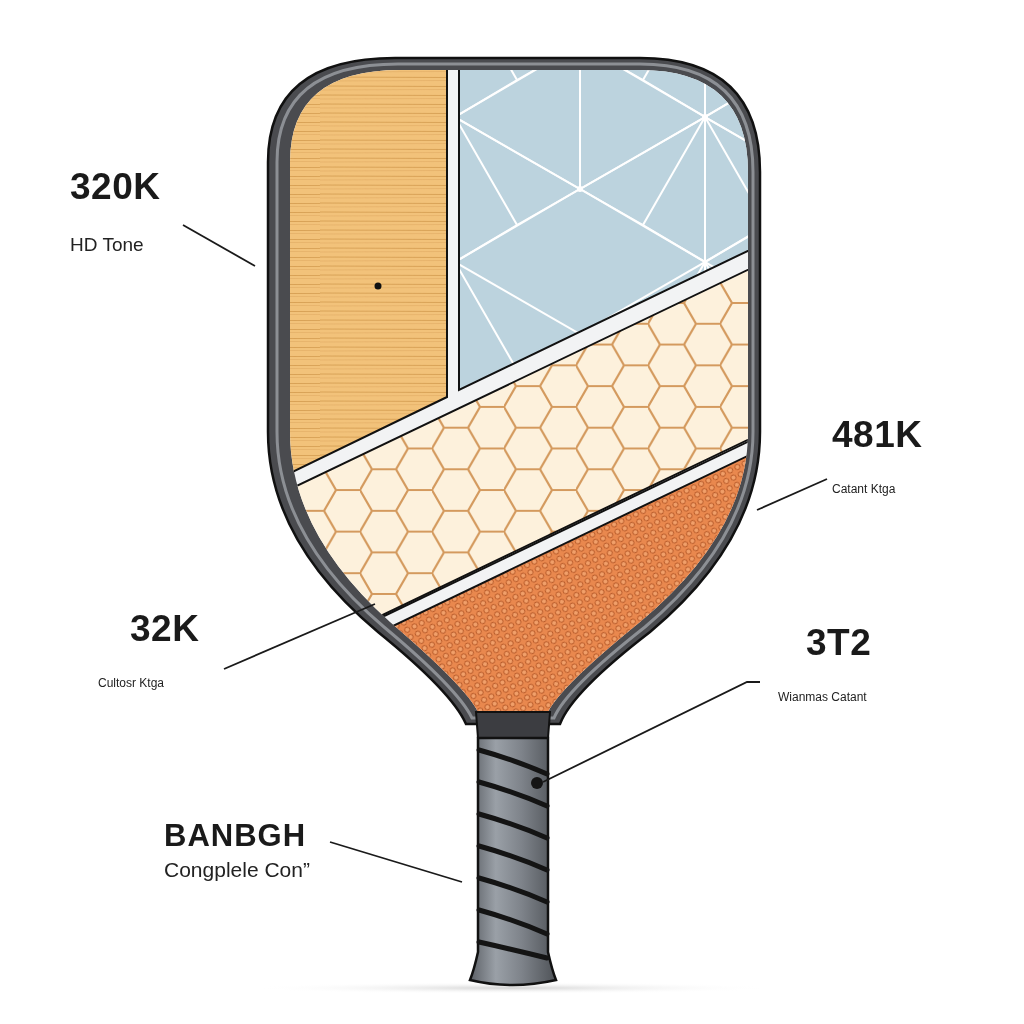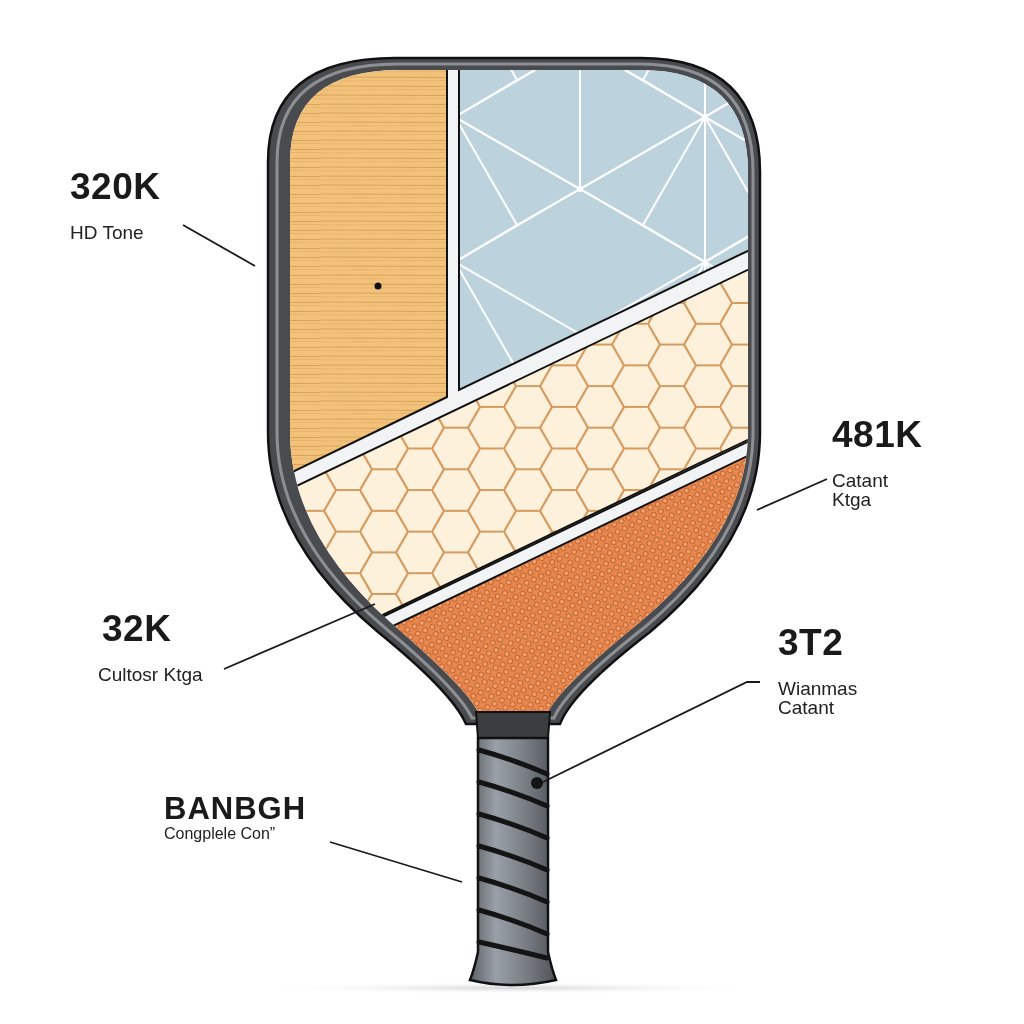--- a/index.html
+++ b/index.html
@@ -1,24 +1,24 @@
 <!DOCTYPE html>
 <html><head>
   <meta charset="utf-8">
   <style>
     html, body { margin: 0; padding: 0; background: #ffffff; }
     body { width: 1024px; height: 1024px; position: relative; overflow: hidden;
            font-family: "Liberation Sans", "DejaVu Sans", sans-serif; }
     #stage { position: absolute; left: 0; top: 12px; width: 875px; height: 1024px; }
     .callout { position: absolute; color: #1a1a1a; }
     .callout .value { font-weight: 700; font-size: 37px; letter-spacing: 0.5px; line-height: 1; display: block; }
-    .callout .label { font-size: 19px; line-height: 1; display: block; margin-top: 18px; color: #222; }
-    .callout.small-label .label { font-size: 19px; }
-    .callout.brand .value { font-size: 31px; letter-spacing: 1px; }
-    .callout.brand .label { font-size: 16px; margin-top: 2px; }
+    .callout .label { font-size: 19px; line-height: 1; display: block; margin-top: 30px; color: #222; }
+    .callout.small-label .label { font-size: 12px; }
+    .callout.brand .value { font-size: 31px; letter-spacing: 1px; margin-top: 27px; }
+    .callout.brand .label { font-size: 21px; margin-top: 8px; }
   </style>
 </head>
 <body>
 
 <div id="stage">
   <svg width="1024" height="1024" viewBox="0 0 1024 1024" xmlns="http://www.w3.org/2000/svg">
     <defs>
 
       <clipPath id="faceClip">
         <path d="M290,150 Q290,58 400,58 L640,58 Q748,58 748,160 L748,420
@@ -125,26 +125,26 @@
     <span class="value">320K</span>
     <span class="label">HD Tone</span>
   </div>
 
   <div class="callout small-label" style="left:832px; top:404px;">
     <span class="value">481K</span>
     <span class="label">Catant Ktga</span>
   </div>
 
   <div class="callout small-label" style="left:98px; top:598px;">
-    <span class="value" style="margin-left:4px;">32K</span>
+    <span class="value" style="margin-left:32px;">32K</span>
     <span class="label">Cultosr Ktga</span>
   </div>
 
   <div class="callout small-label" style="left:778px; top:612px;">
-    <span class="value" style="">3T2</span>
+    <span class="value" style="margin-left:28px;">3T2</span>
     <span class="label">Wianmas Catant</span>
   </div>
 
   <div class="callout brand" style="left:164px; top:781px;">
     <span class="value">BANBGH</span>
     <span class="label">Congplele Con”</span>
   </div>
 </div>
 
 </body></html>

